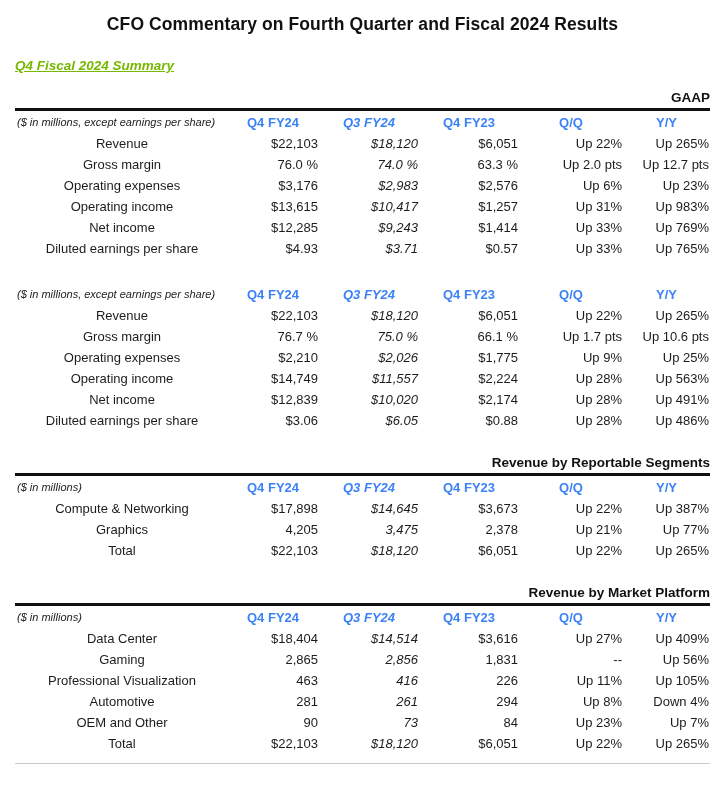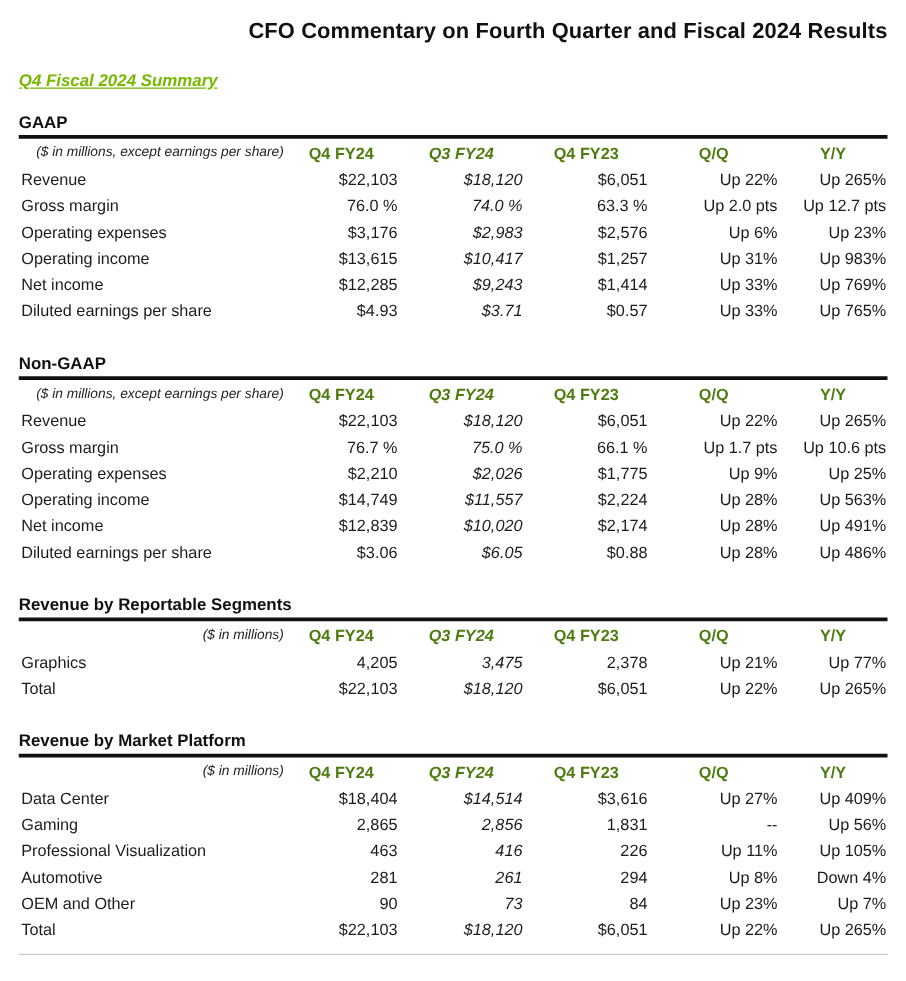--- a/index.html
+++ b/index.html
@@ -8,21 +8,21 @@
     background: #ffffff;
     font-family: "Liberation Sans", sans-serif;
     color: #1c1c1c;
     overflow: hidden;
   }
   .page { padding: 12px 15px 0 15px; width: 725px; }
 
   .page-title {
     font-size: 17.5px;
     font-weight: bold;
-    text-align: right;
+    text-align: center;
     letter-spacing: 0.1px;
     margin-top: 2px;
     color: #111;
   }
 
   .summary-link-row { margin-top: 21px; font-style: italic; }
   .summary-link {
     font-size: 13.5px;
     font-weight: bold;
     text-decoration: underline;
@@ -30,51 +30,51 @@
   }
 
   #tables { width: 695px; }
 
   section.fin-table { margin-top: 24px; }
   section.fin-table:first-child { margin-top: 16px; }
 
   .tbl-title {
     font-size: 13.5px;
     font-weight: bold;
-    text-align: left;
+    text-align: right;
     color: #111;
     padding-bottom: 3px;
     border-bottom: 3px solid #111;
   }
 
   table {
     width: 100%;
     border-collapse: collapse;
     table-layout: fixed;
   }
   th.note {
     font-style: italic;
     font-weight: normal;
     font-size: 11px;
     line-height: 12.5px;
-    text-align: right;
+    text-align: left;
     vertical-align: middle;
     color: #222;
     padding: 4px 0 3px 2px;
   }
   th.col {
     font-size: 13px;
     font-weight: bold;
     text-align: center;
     vertical-align: middle;
-    color: #4d7c0f;
+    color: #3b82f6;
     padding: 4px 0 3px 0;
   }
   td { height: 21px; font-size: 13px; vertical-align: middle; color: #1c1c1c; }
-  td.label { text-align: left; padding-left: 2px; }
+  td.label { text-align: center; padding-left: 2px; }
   td.val { text-align: right; padding-right: 1px; }
 
   .note-cell, .label-col { width: 212px; }
   .c0 { width: 92px; }
   .c1 { width: 100px; font-style: italic; }
   .c2 { width: 100px; }
   .c3 { width: 104px; }
   .c4 { width: 87px; }
 
   .bottom-rule {
@@ -154,21 +154,20 @@
               <td class="val c1">$3.71</td>
               <td class="val c2">$0.57</td>
               <td class="val c3">Up 33%</td>
               <td class="val c4">Up 765%</td>
             </tr>
           </tbody>
     </table>
   </section>
 
   <section class="fin-table">
-    <h2 class="tbl-title">Non-GAAP</h2>
     <table>
       <thead>
         <tr>
           <th class="note note-cell">($ in millions, except earnings per share)</th>
         <th class="col c0">Q4 FY24</th>
               <th class="col c1">Q3 FY24</th>
               <th class="col c2">Q4 FY23</th>
               <th class="col c3">Q/Q</th>
               <th class="col c4">Y/Y</th>
             </tr>
@@ -234,20 +233,28 @@
           <th class="note note-cell">($ in millions)</th>
         <th class="col c0">Q4 FY24</th>
               <th class="col c1">Q3 FY24</th>
               <th class="col c2">Q4 FY23</th>
               <th class="col c3">Q/Q</th>
               <th class="col c4">Y/Y</th>
             </tr>
       </thead>
       <tbody>
             <tr>
+              <td class="label label-col">Compute &amp; Networking</td>
+              <td class="val c0">$17,898</td>
+              <td class="val c1">$14,645</td>
+              <td class="val c2">$3,673</td>
+              <td class="val c3">Up 22%</td>
+              <td class="val c4">Up 387%</td>
+            </tr>
+            <tr>
               <td class="label label-col">Graphics</td>
               <td class="val c0">4,205</td>
               <td class="val c1">3,475</td>
               <td class="val c2">2,378</td>
               <td class="val c3">Up 21%</td>
               <td class="val c4">Up 77%</td>
             </tr>
             <tr>
               <td class="label label-col">Total</td>
               <td class="val c0">$22,103</td>

